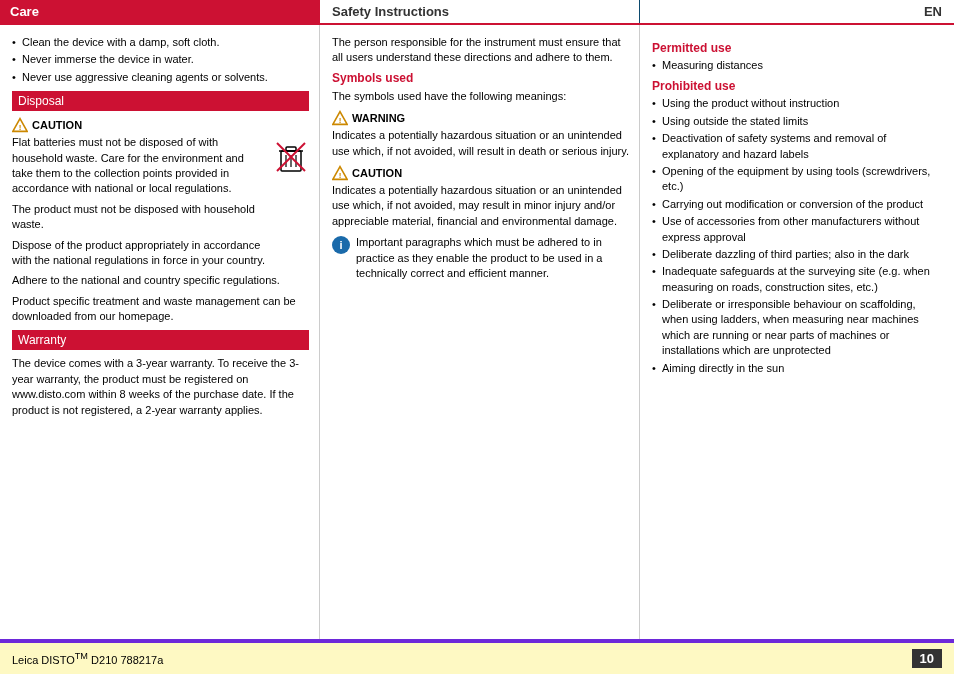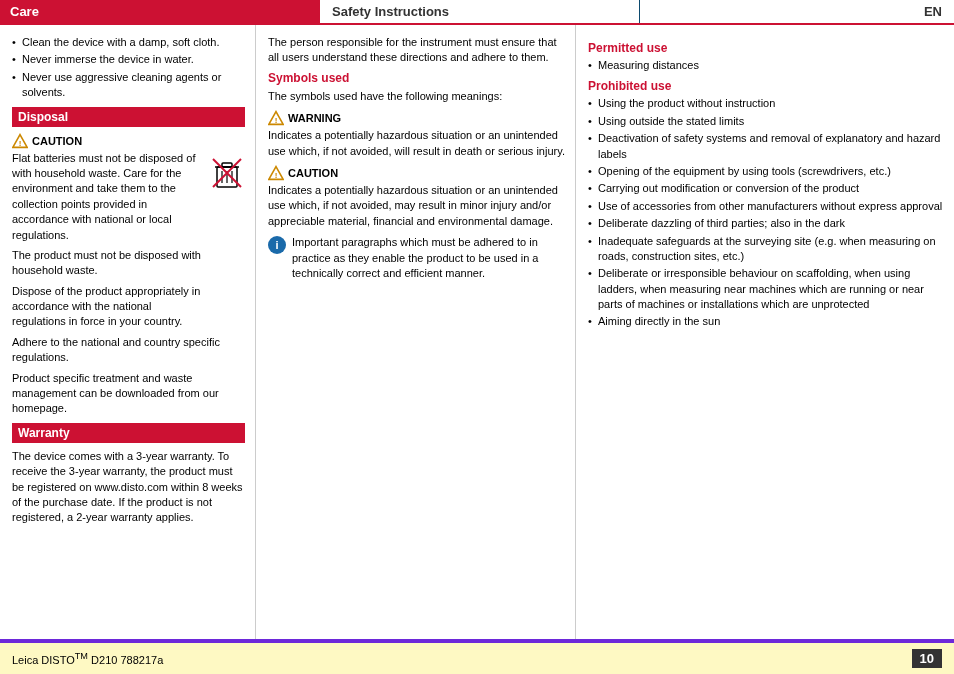--- a/index.html
+++ b/index.html
@@ -17,40 +17,40 @@
       flex-direction: column;
       height: 674px;
     }
     .main-content {
       display: flex;
       flex: 1;
       overflow: hidden;
     }
     
     .col-left {
-      width: 256px;
+      width: 320px;
       padding: 10px 10px 10px 12px;
       border-right: 1px solid #ccc;
     }
     
     .col-middle {
       width: 320px;
       padding: 10px 10px 10px 12px;
       border-right: 1px solid #ccc;
     }
     
     .col-right {
       flex: 1;
       padding: 10px 10px 10px 12px;
     }
     
     .section-header {
       background: #cc1133;
       color: #fff;
-      font-weight: bold;
+      font-weight: normal;
       font-size: 12px;
       padding: 3px 6px;
       margin-bottom: 6px;
       display: block;
     }
     
     .top-header {
       display: flex;
       align-items: stretch;
       border-bottom: 2px solid #cc1133;

